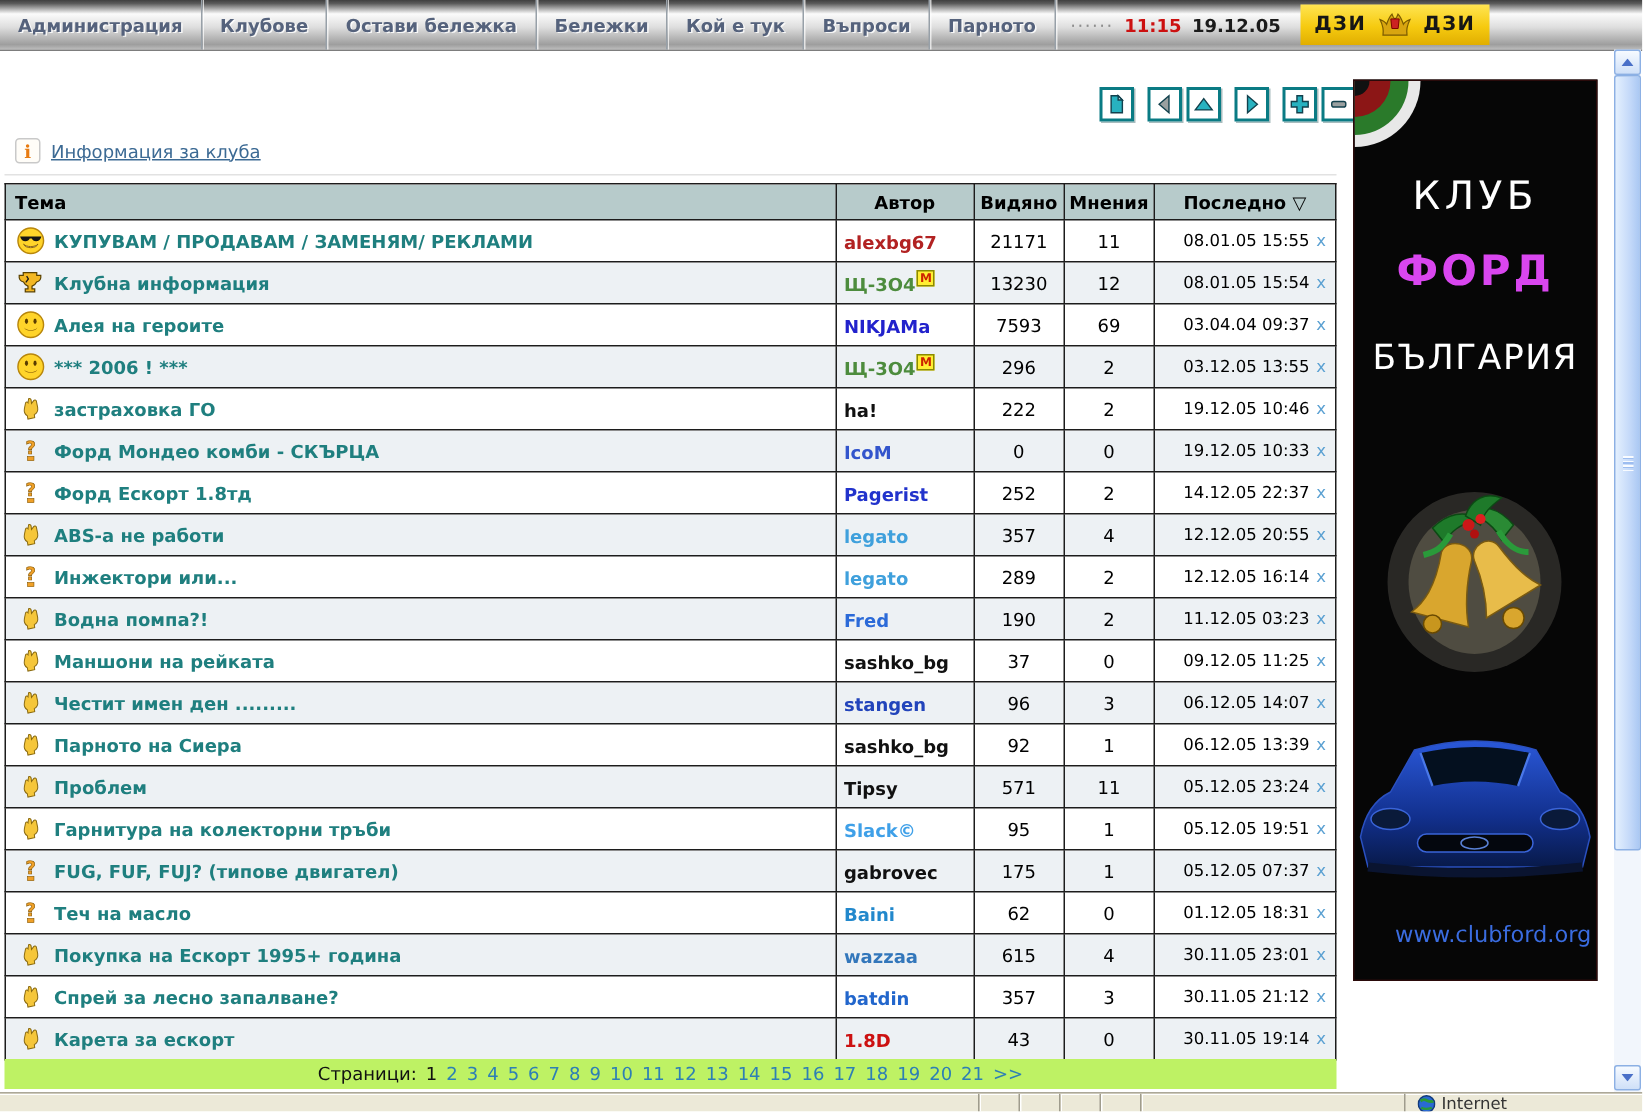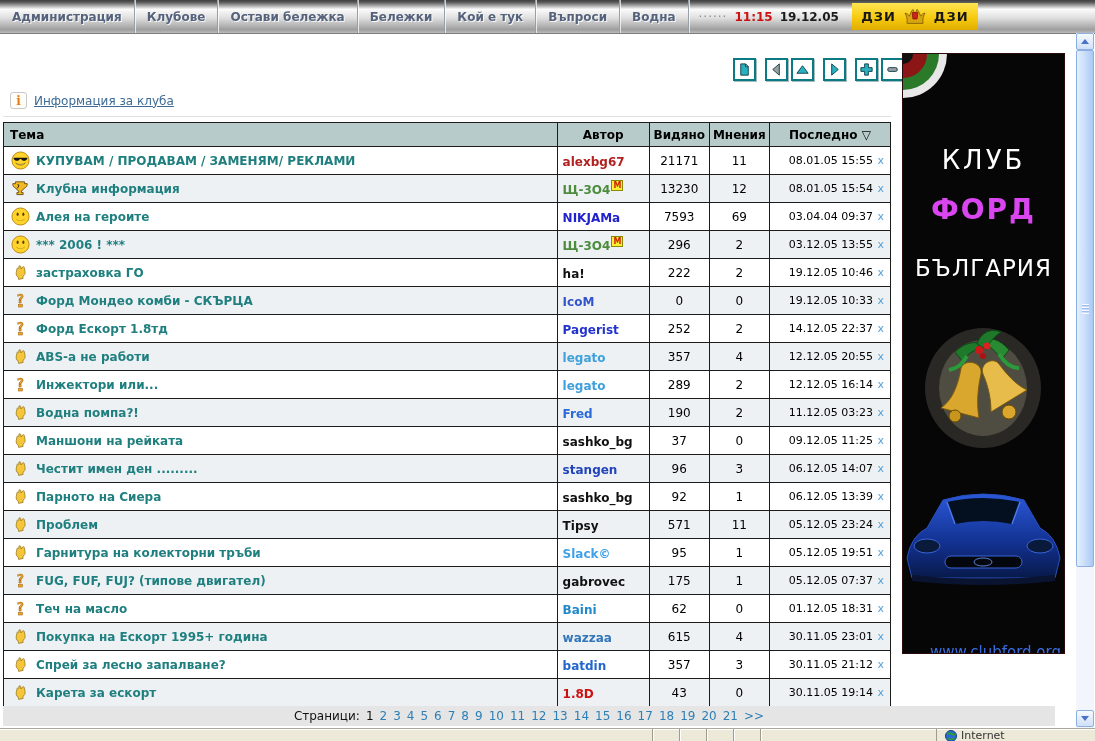--- a/index.html
+++ b/index.html
@@ -54,28 +54,28 @@
   td.author-cell{padding-left:5px;}
   .author{font-weight:bold;font-size:12px;}
   .mbadge{display:inline-block;vertical-align:super;margin-left:1px;background:#ffee33;border:1px solid #8a8a00;
     color:#cc2200;font-size:8px;font-weight:bold;line-height:9px;padding:0 1px;}
   td.num{text-align:center;font-size:12px;color:#000;}
   td.last-cell{font-size:11px;color:#000;}
   .last-inner{display:flex;align-items:center;justify-content:space-between;padding:0 5px 0 18px;}
   a.xlink{color:#5aa0d2;font-size:11px;text-decoration:none;cursor:pointer;}
 
   
-  .pager{position:absolute;left:3px;top:706px;width:1052px;height:20px;background:#e5e5e5;
+  .pager{position:absolute;left:3px;top:706px;width:888px;height:20px;background:#bef264;
     display:flex;align-items:center;justify-content:center;gap:6px;font-size:12px;color:#111;}
   .pager a{color:#2d7fb5;text-decoration:none;cursor:pointer;}
 
   
   .ad{position:absolute;left:902px;top:53px;width:161px;height:599px;background:#060606;
     overflow:hidden;color:#fff;text-align:center;cursor:pointer;border:1px solid #2a0a0a;}
-  .ad>div{position:absolute;left:0;width:161px;margin-top:29px;}
+  .ad>div{position:absolute;left:0;width:161px;}
   .ad-flag{left:0;top:0;position:absolute;}
   .ad-club{top:62px;font-size:26px;letter-spacing:3px;}
   .ad-ford{top:110px;font-size:28px;font-weight:bold;letter-spacing:2px;color:#d946ef;}
   .ad-bg{top:172px;font-size:23px;letter-spacing:1px;}
   .ad-greet{top:186px;font-size:13px;letter-spacing:1px;line-height:17px;}
   .ad-bells{top:262px;position:absolute;left:18px;}
   .ad-car{top:420px;position:absolute;left:0px;}
   .ad-url{top:560px;font-size:15px;color:#3a6ce0;padding-left:12px;}
 
   
@@ -104,21 +104,21 @@
 <div class="page">
 
   <div class="topbar">
     <div style="display:flex;height:33px;">
         <span class="nav-item">Администрация</span>
         <span class="nav-item">Клубове</span>
         <span class="nav-item">Остави бележка</span>
         <span class="nav-item">Бележки</span>
         <span class="nav-item">Кой е тук</span>
         <span class="nav-item">Въпроси</span>
-        <span class="nav-item">Водна</span>
+        <span class="nav-item">Парното</span>
       </div>
     <div class="clock">
       <span class="dots">······</span>
       <span class="time">11:15</span>
       <span class="date">19.12.05</span>
     </div>
     <div class="dzi">
       <span>ДЗИ</span>
       <span style="display:flex;">
         <svg width="24" height="22" viewBox="0 0 30 26">

